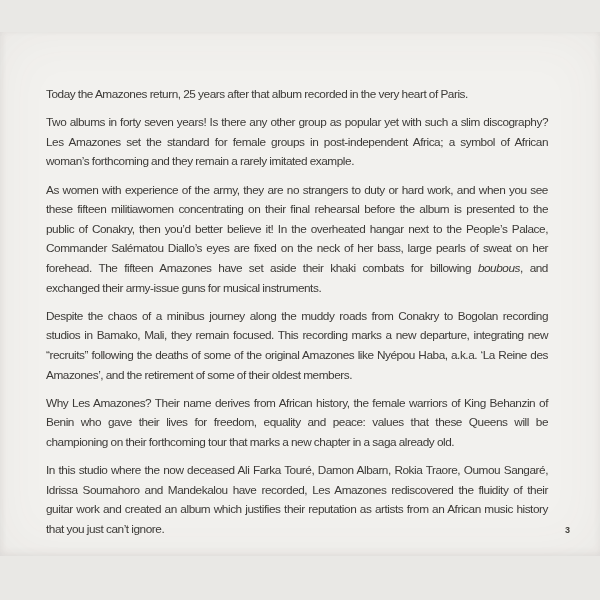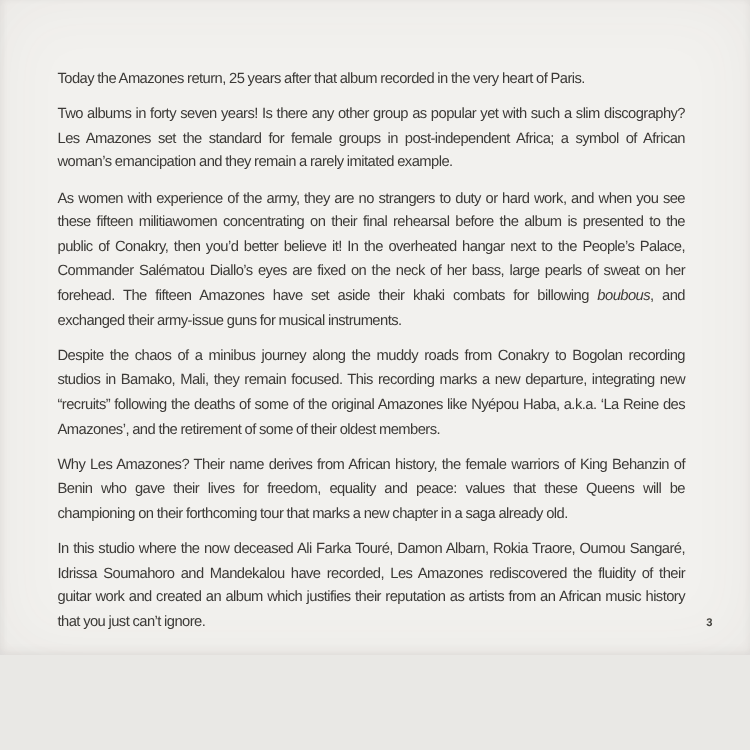--- a/index.html
+++ b/index.html
@@ -14,20 +14,21 @@
   }
   .scan-page {
     position: relative;
     width: 600px;
     height: 524px;
     background: #f2f1ee;
     overflow: hidden;
     box-shadow: inset 0 0 55px rgba(90,85,75,0.05),
                 inset 0 -3px 8px rgba(60,55,50,0.06),
                 inset 2px 0 6px rgba(60,55,50,0.03);
+    margin-top: 32px;
   }
   .content {
     position: absolute;
     left: 46px;
     top: 53px;
     width: 502px;
   }
   .content p {
     margin: 0 0 8.6px 0;
     font-size: 11.8px;
@@ -65,21 +66,21 @@
     font-weight: bold;
     color: #44433e;
   }
 </style>
 </head>
 <body>
 
 <div class="scan-page">
   <div class="content">
     <p>Today the Amazones return, 25 years after that album recorded in the very heart of Paris.</p>
-    <p>Two albums in forty seven years! Is there any other group as popular yet with such a slim discography? Les Amazones set the standard for female groups in post-independent Africa; a symbol of African woman’s emancipation and they remain a rarely imitated example.</p>
+    <p>Two albums in forty seven years! Is there any other group as popular yet with such a slim discography? Les Amazones set the standard for female groups in post-independent Africa; a symbol of African woman’s forthcoming and they remain a rarely imitated example.</p>
     <p><span>As women with experience of the army, they are no strangers to duty or hard work, and when you see these fifteen militiawomen concentrating on their final rehearsal before the album is presented to the public of Conakry, then you’d better believe it! In the overheated hangar next to the People’s Palace, Commander Salématou Diallo’s eyes are fixed on the neck of her bass, large pearls of sweat on her forehead. The fifteen Amazones have set aside their khaki combats for billowing </span><i>boubous</i><span>, and exchanged their army-issue guns for musical instruments.</span></p>
     <p>Despite the chaos of a minibus journey along the muddy roads from Conakry to Bogolan recording studios in Bamako, Mali, they remain focused. This recording marks a new departure, integrating new “recruits” following the deaths of some of the original Amazones like Nyépou Haba, a.k.a. ‘La Reine des Amazones’, and the retirement of some of their oldest members.</p>
     <p>Why Les Amazones? Their name derives from African history, the female warriors of King Behanzin of Benin who gave their lives for freedom, equality and peace: values that these Queens will be championing on their forthcoming tour that marks a new chapter in a saga already old.</p>
     <p>In this studio where the now deceased Ali Farka Touré, Damon Albarn, Rokia Traore, Oumou Sangaré, Idrissa Soumahoro and Mandekalou have recorded, Les Amazones rediscovered the fluidity of their guitar work and created an album which justifies their reputation as artists from an African music history that you just can’t ignore.</p>
 
     <div class="signature">
       <div class="signature-name">Pierre René-Worms</div>
     </div>
   </div>
 

